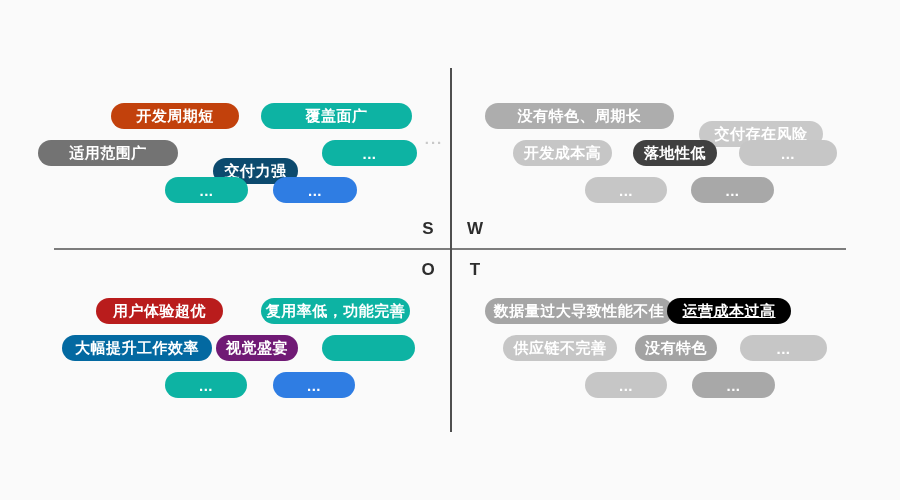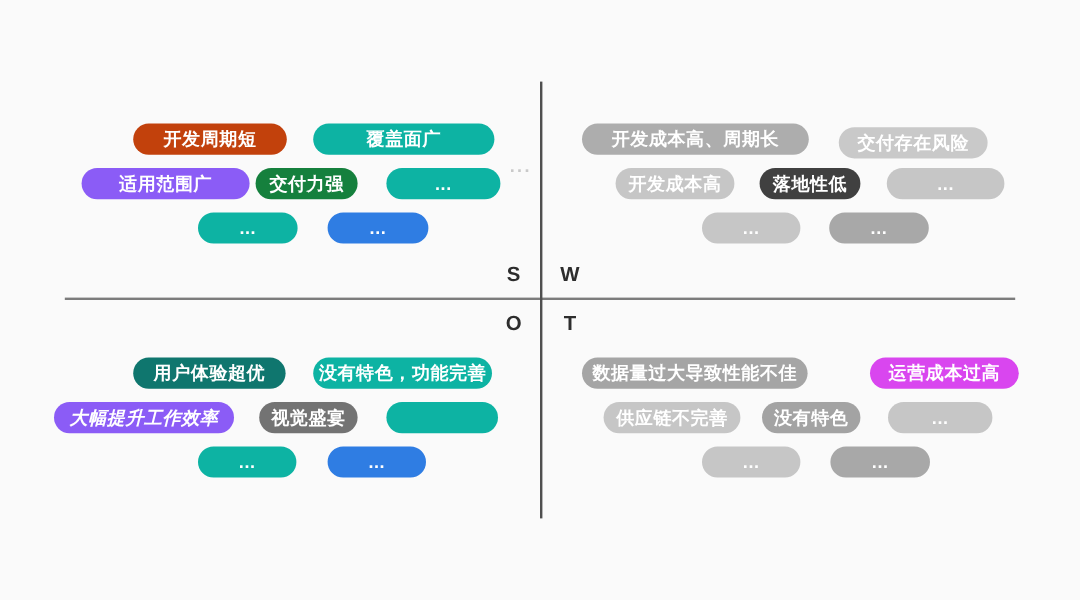--- a/index.html
+++ b/index.html
@@ -74,51 +74,51 @@
   <div class="vline"></div>
 
   <div class="axis-letter" style="left:414px; top:219px;">S</div>
   <div class="axis-letter" style="left:461px; top:219px;">W</div>
   <div class="axis-letter" style="left:414px; top:260px;">O</div>
   <div class="axis-letter" style="left:461px; top:260px;">T</div>
 
   <div>
     <div class="pill" style="left: 111px; top: 103px; width: 128px; background: #c2410c;">开发周期短</div>
     <div class="pill" style="left: 261px; top: 103px; width: 151px; background: rgb(13, 179, 163);">覆盖面广</div>
-    <div class="pill" style="left: 68px; top: 140px; width: 140px; background: #8b5cf6;">适用范围广</div>
-    <div class="pill" style="left: 213px; top: 140px; width: 85px; background: #15803d;">交付力强</div>
+    <div class="pill" style="left: 38px; top: 140px; width: 140px; background: #737373;">适用范围广</div>
+    <div class="pill" style="left: 213px; top: 158px; width: 85px; background: #0c4a6e;">交付力强</div>
     <div class="pill" style="left: 322px; top: 140px; width: 95px; background: rgb(13, 179, 163);">...</div>
     <div class="pill" style="left: 165px; top: 177px; width: 83px; background: rgb(13, 179, 163);">...</div>
     <div class="pill" style="left: 273px; top: 177px; width: 84px; background: rgb(47, 125, 227);">...</div>
     <div class="more-dots">...</div>
   </div>
 
   <div>
-    <div class="pill" style="left: 485px; top: 103px; width: 189px; background: rgb(173, 173, 173);">开发成本高、周期长</div>
-    <div class="pill" style="left: 699px; top: 106px; width: 124px; background: rgb(201, 201, 201);">交付存在风险</div>
+    <div class="pill" style="left: 485px; top: 103px; width: 189px; background: rgb(173, 173, 173);">没有特色、周期长</div>
+    <div class="pill" style="left: 699px; top: 121px; width: 124px; background: rgb(201, 201, 201);">交付存在风险</div>
     <div class="pill" style="left: 513px; top: 140px; width: 99px; background: rgb(198, 198, 198);">开发成本高</div>
     <div class="pill" style="left: 633px; top: 140px; width: 84px; background: #404040;">落地性低</div>
     <div class="pill" style="left: 739px; top: 140px; width: 98px; background: rgb(198, 198, 198);">...</div>
     <div class="pill" style="left: 585px; top: 177px; width: 82px; background: rgb(198, 198, 198);">...</div>
     <div class="pill" style="left: 691px; top: 177px; width: 83px; background: rgb(168, 168, 168);">...</div>
   </div>
 
   <div>
-    <div class="pill" style="left: 111px; top: 298px; width: 127px; background: #0f766e;">用户体验超优</div>
-    <div class="pill" style="left: 261px; top: 298px; width: 149px; background: rgb(13, 179, 163);">没有特色，功能完善</div>
-    <div class="pill" style="left: 45px; top: 335px; width: 150px; background: #8b5cf6; font-style: italic;">大幅提升工作效率</div>
-    <div class="pill" style="left: 216px; top: 335px; width: 82px; background: #737373;">视觉盛宴</div>
+    <div class="pill" style="left: 96px; top: 298px; width: 127px; background: #b91c1c;">用户体验超优</div>
+    <div class="pill" style="left: 261px; top: 298px; width: 149px; background: rgb(13, 179, 163);">复用率低，功能完善</div>
+    <div class="pill" style="left: 62px; top: 335px; width: 150px; background: #0369a1;">大幅提升工作效率</div>
+    <div class="pill" style="left: 216px; top: 335px; width: 82px; background: #701a75;">视觉盛宴</div>
     <div class="pill" style="left: 322px; top: 335px; width: 93px; background: rgb(13, 179, 163);"></div>
     <div class="pill" style="left: 165px; top: 372px; width: 82px; background: rgb(13, 179, 163);">...</div>
     <div class="pill" style="left: 273px; top: 372px; width: 82px; background: rgb(47, 125, 227);">...</div>
   </div>
 
   <div>
     <div class="pill" style="left: 485px; top: 298px; width: 188px; background: rgb(165, 165, 165);">数据量过大导致性能不佳</div>
-    <div class="pill" style="left: 725px; top: 298px; width: 124px; background: #d946ef;">运营成本过高</div>
+    <div class="pill" style="left: 667px; top: 298px; width: 124px; background: #000000; text-decoration: underline;">运营成本过高</div>
     <div class="pill" style="left: 503px; top: 335px; width: 114px; background: rgb(198, 198, 198);">供应链不完善</div>
     <div class="pill" style="left: 635px; top: 335px; width: 82px; background: rgb(163, 163, 163);">没有特色</div>
     <div class="pill" style="left: 740px; top: 335px; width: 87px; background: rgb(198, 198, 198);">...</div>
     <div class="pill" style="left: 585px; top: 372px; width: 82px; background: rgb(198, 198, 198);">...</div>
     <div class="pill" style="left: 692px; top: 372px; width: 83px; background: rgb(168, 168, 168);">...</div>
   </div>
 
 </div>
 
 </body></html>

